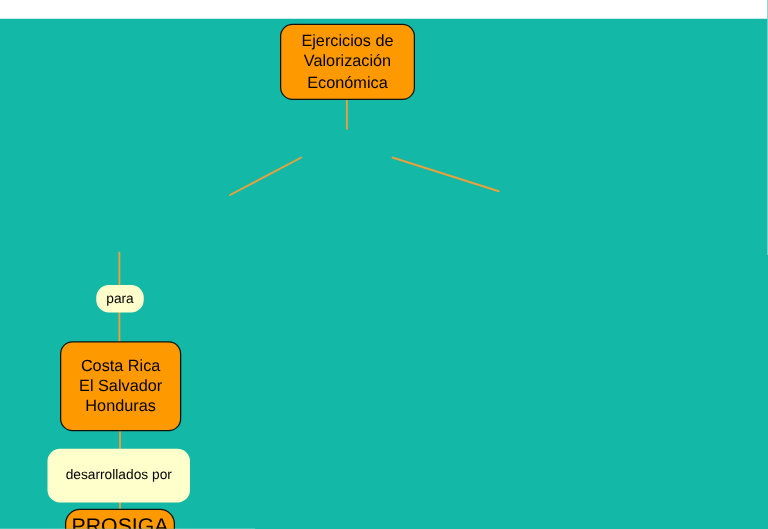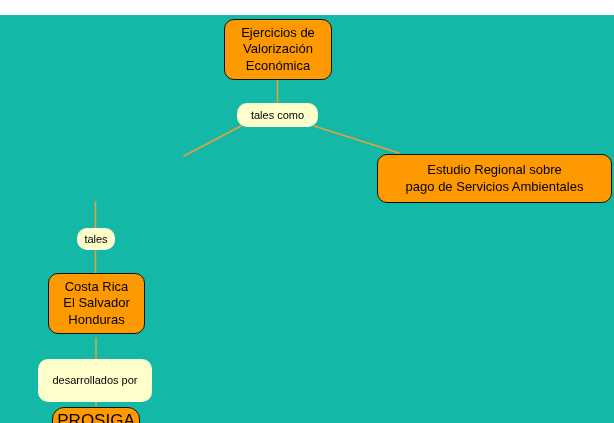--- a/index.html
+++ b/index.html
@@ -54,21 +54,21 @@
     align-items: center;
     justify-content: center;
     text-align: center;
     font-size: 11px;
     line-height: 1.1;
   }
   
   #node-ejercicios   { left: 224px; top: 4px;   width: 108px; height: 61px; }
   #node-valorizacion { left: 2px;   top: 140px; width: 186px; height: 47px; }
   #node-estudio      { left: 377px; top: 139px; width: 235px; height: 49px; }
-  #node-paises       { left: 48px;  top: 258px; width: 97px;  height: 61px; }
+  #node-paises       { left: 48px;  top: 258px; width: 97px;  height: 72px; }
   #node-prosiga      { left: 52px;  top: 392px; width: 88px;  height: 28px;
                        font-size: 17px; border-radius: 12px; }
   
   #label-tales-como        { left: 237px; top: 88px;  width: 81px;  height: 24px; }
   #label-para              { left: 77px;  top: 213px; width: 38px;  height: 22px; }
   #label-desarrollados-por { left: 38px;  top: 344px; width: 114px; height: 43px; }
 </style>
 </head>
 <body>
 
@@ -83,32 +83,25 @@
     <line x1="96" y1="323" x2="96" y2="345" stroke="#E8A13D"></line>
     <line x1="96" y1="369" x2="96" y2="393" stroke="#E8A13D"></line>
   </svg>
 
   <div class="node" id="node-ejercicios">
     <span class="node-text">Ejercicios de
 Valorización
 Económica</span>
   </div>
 
-  <div class="link-label" id="label-tales-como">
-    <span>tales como</span>
-  </div>
 
 
-  <div class="node" id="node-estudio">
-    <span class="node-text">Estudio Regional sobre
-pago de Servicios Ambientales</span>
-  </div>
 
   <div class="link-label" id="label-para">
-    <span>tales</span>
+    <span>para</span>
   </div>
 
   <div class="node" id="node-paises">
     <span class="node-text">Costa Rica
 El Salvador
 Honduras</span>
   </div>
 
   <div class="link-label" id="label-desarrollados-por">
     <span>desarrollados por</span>

